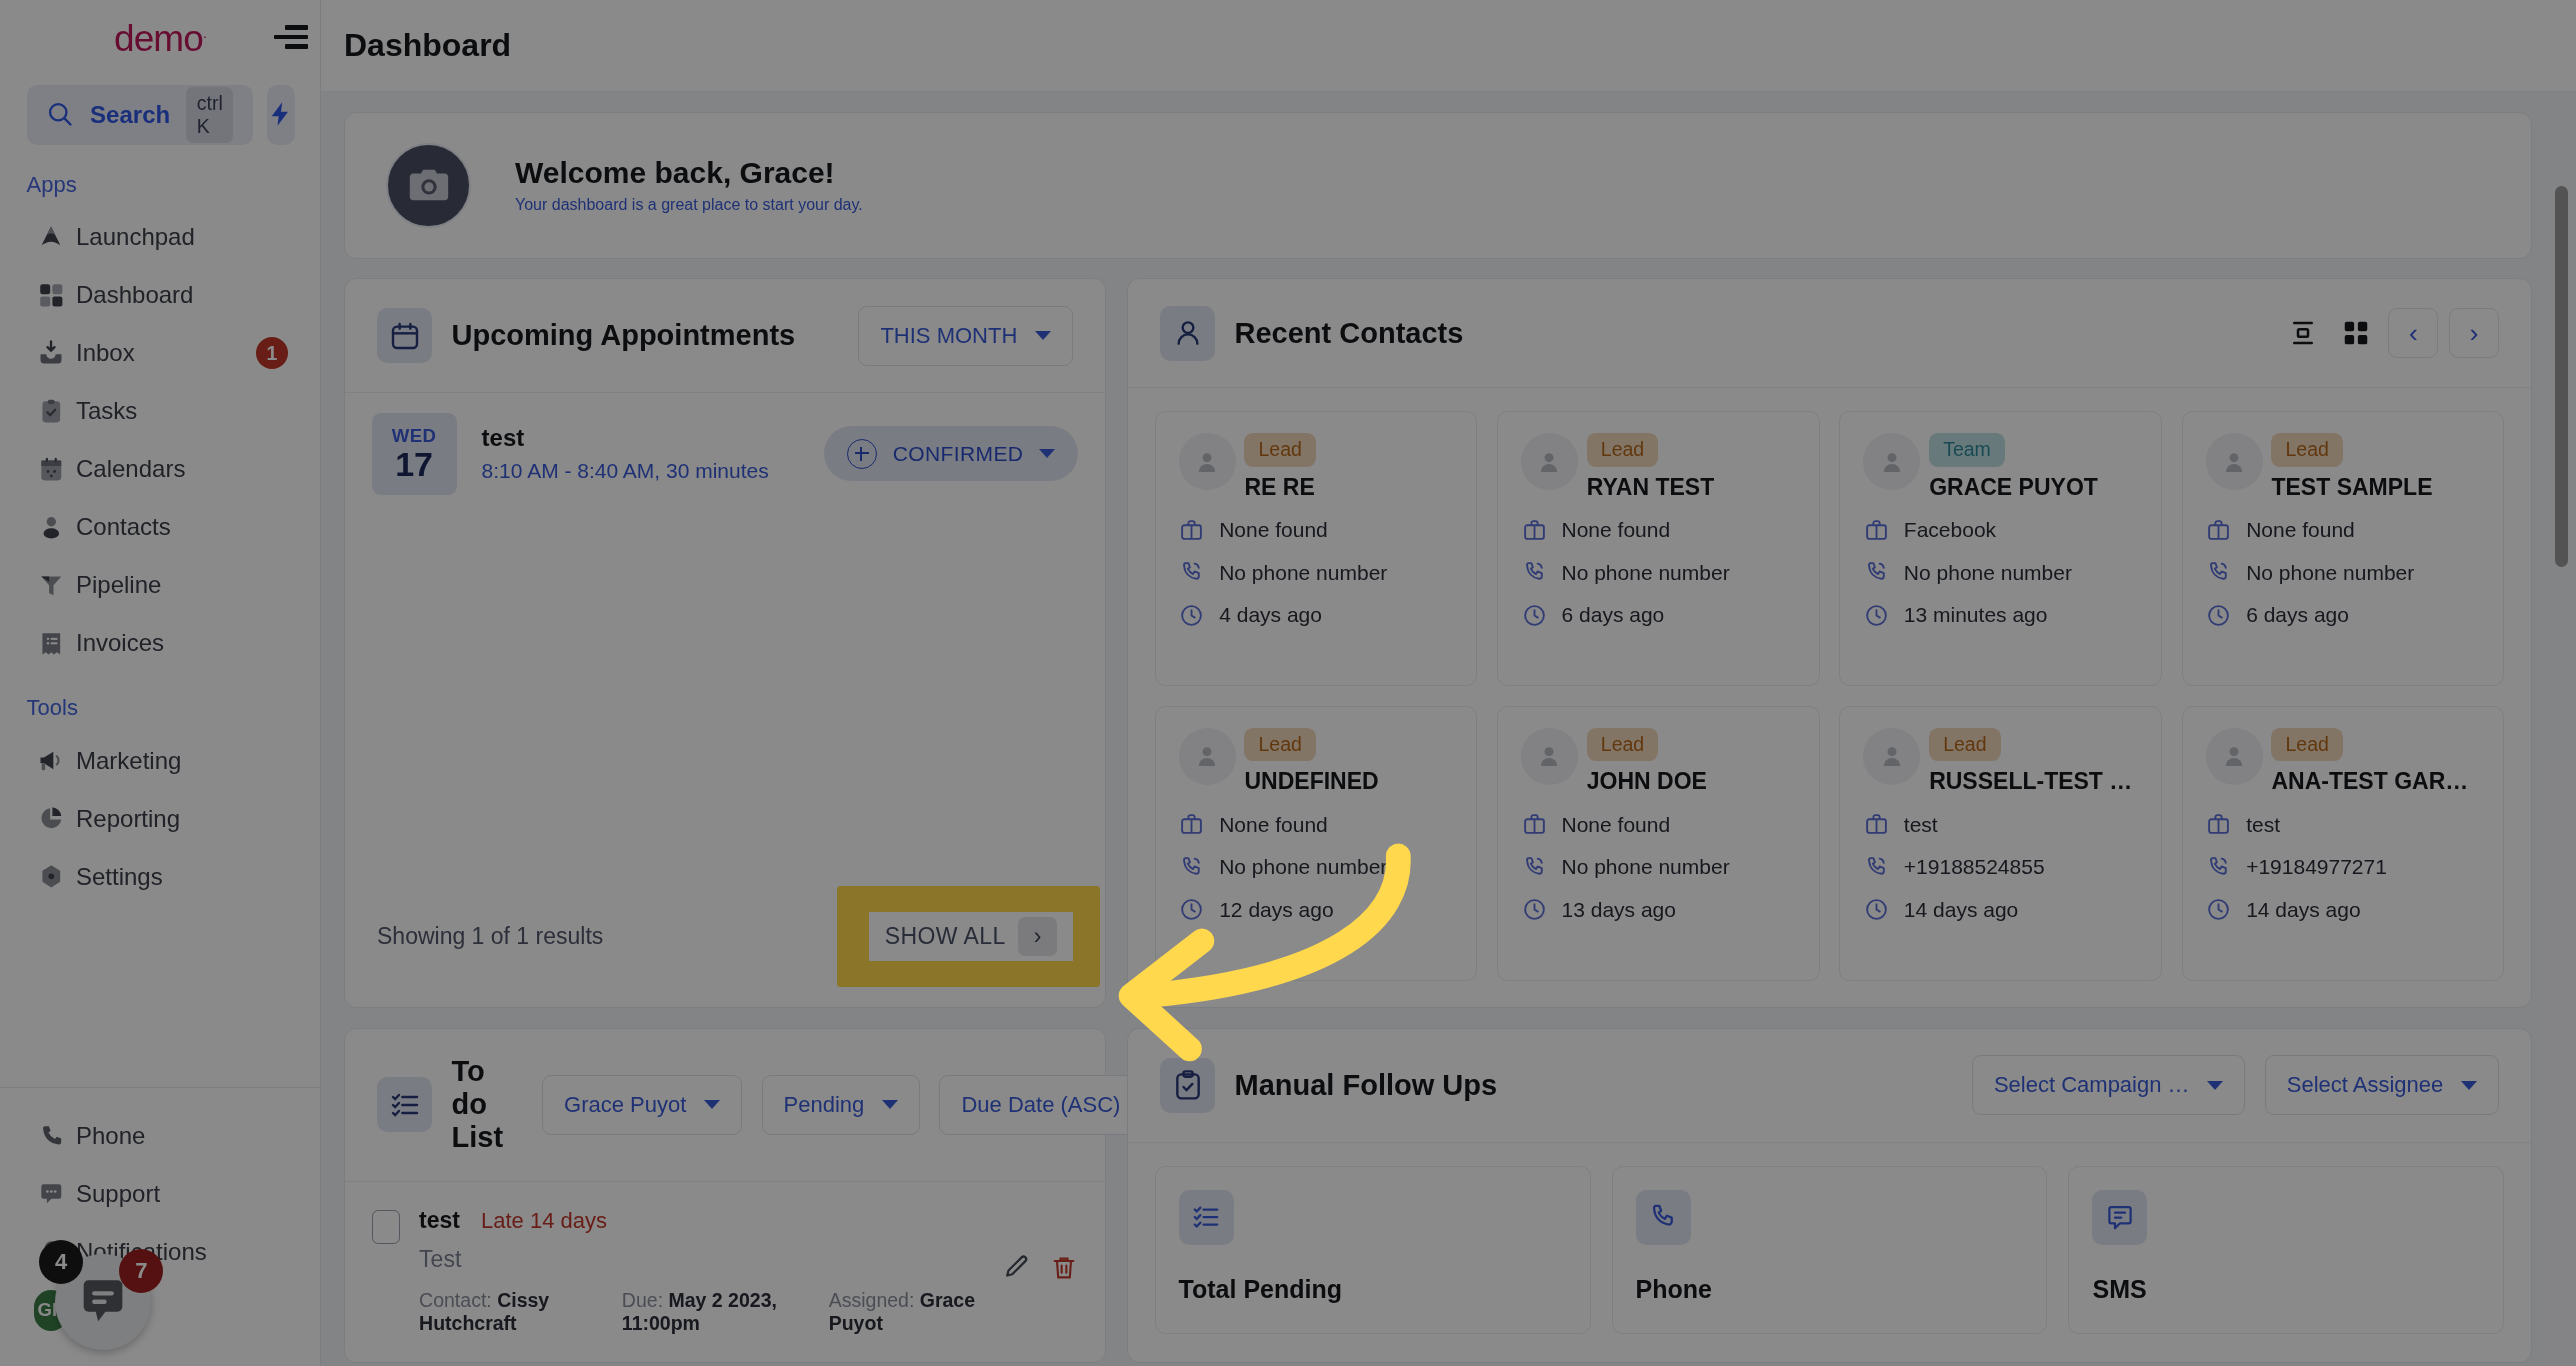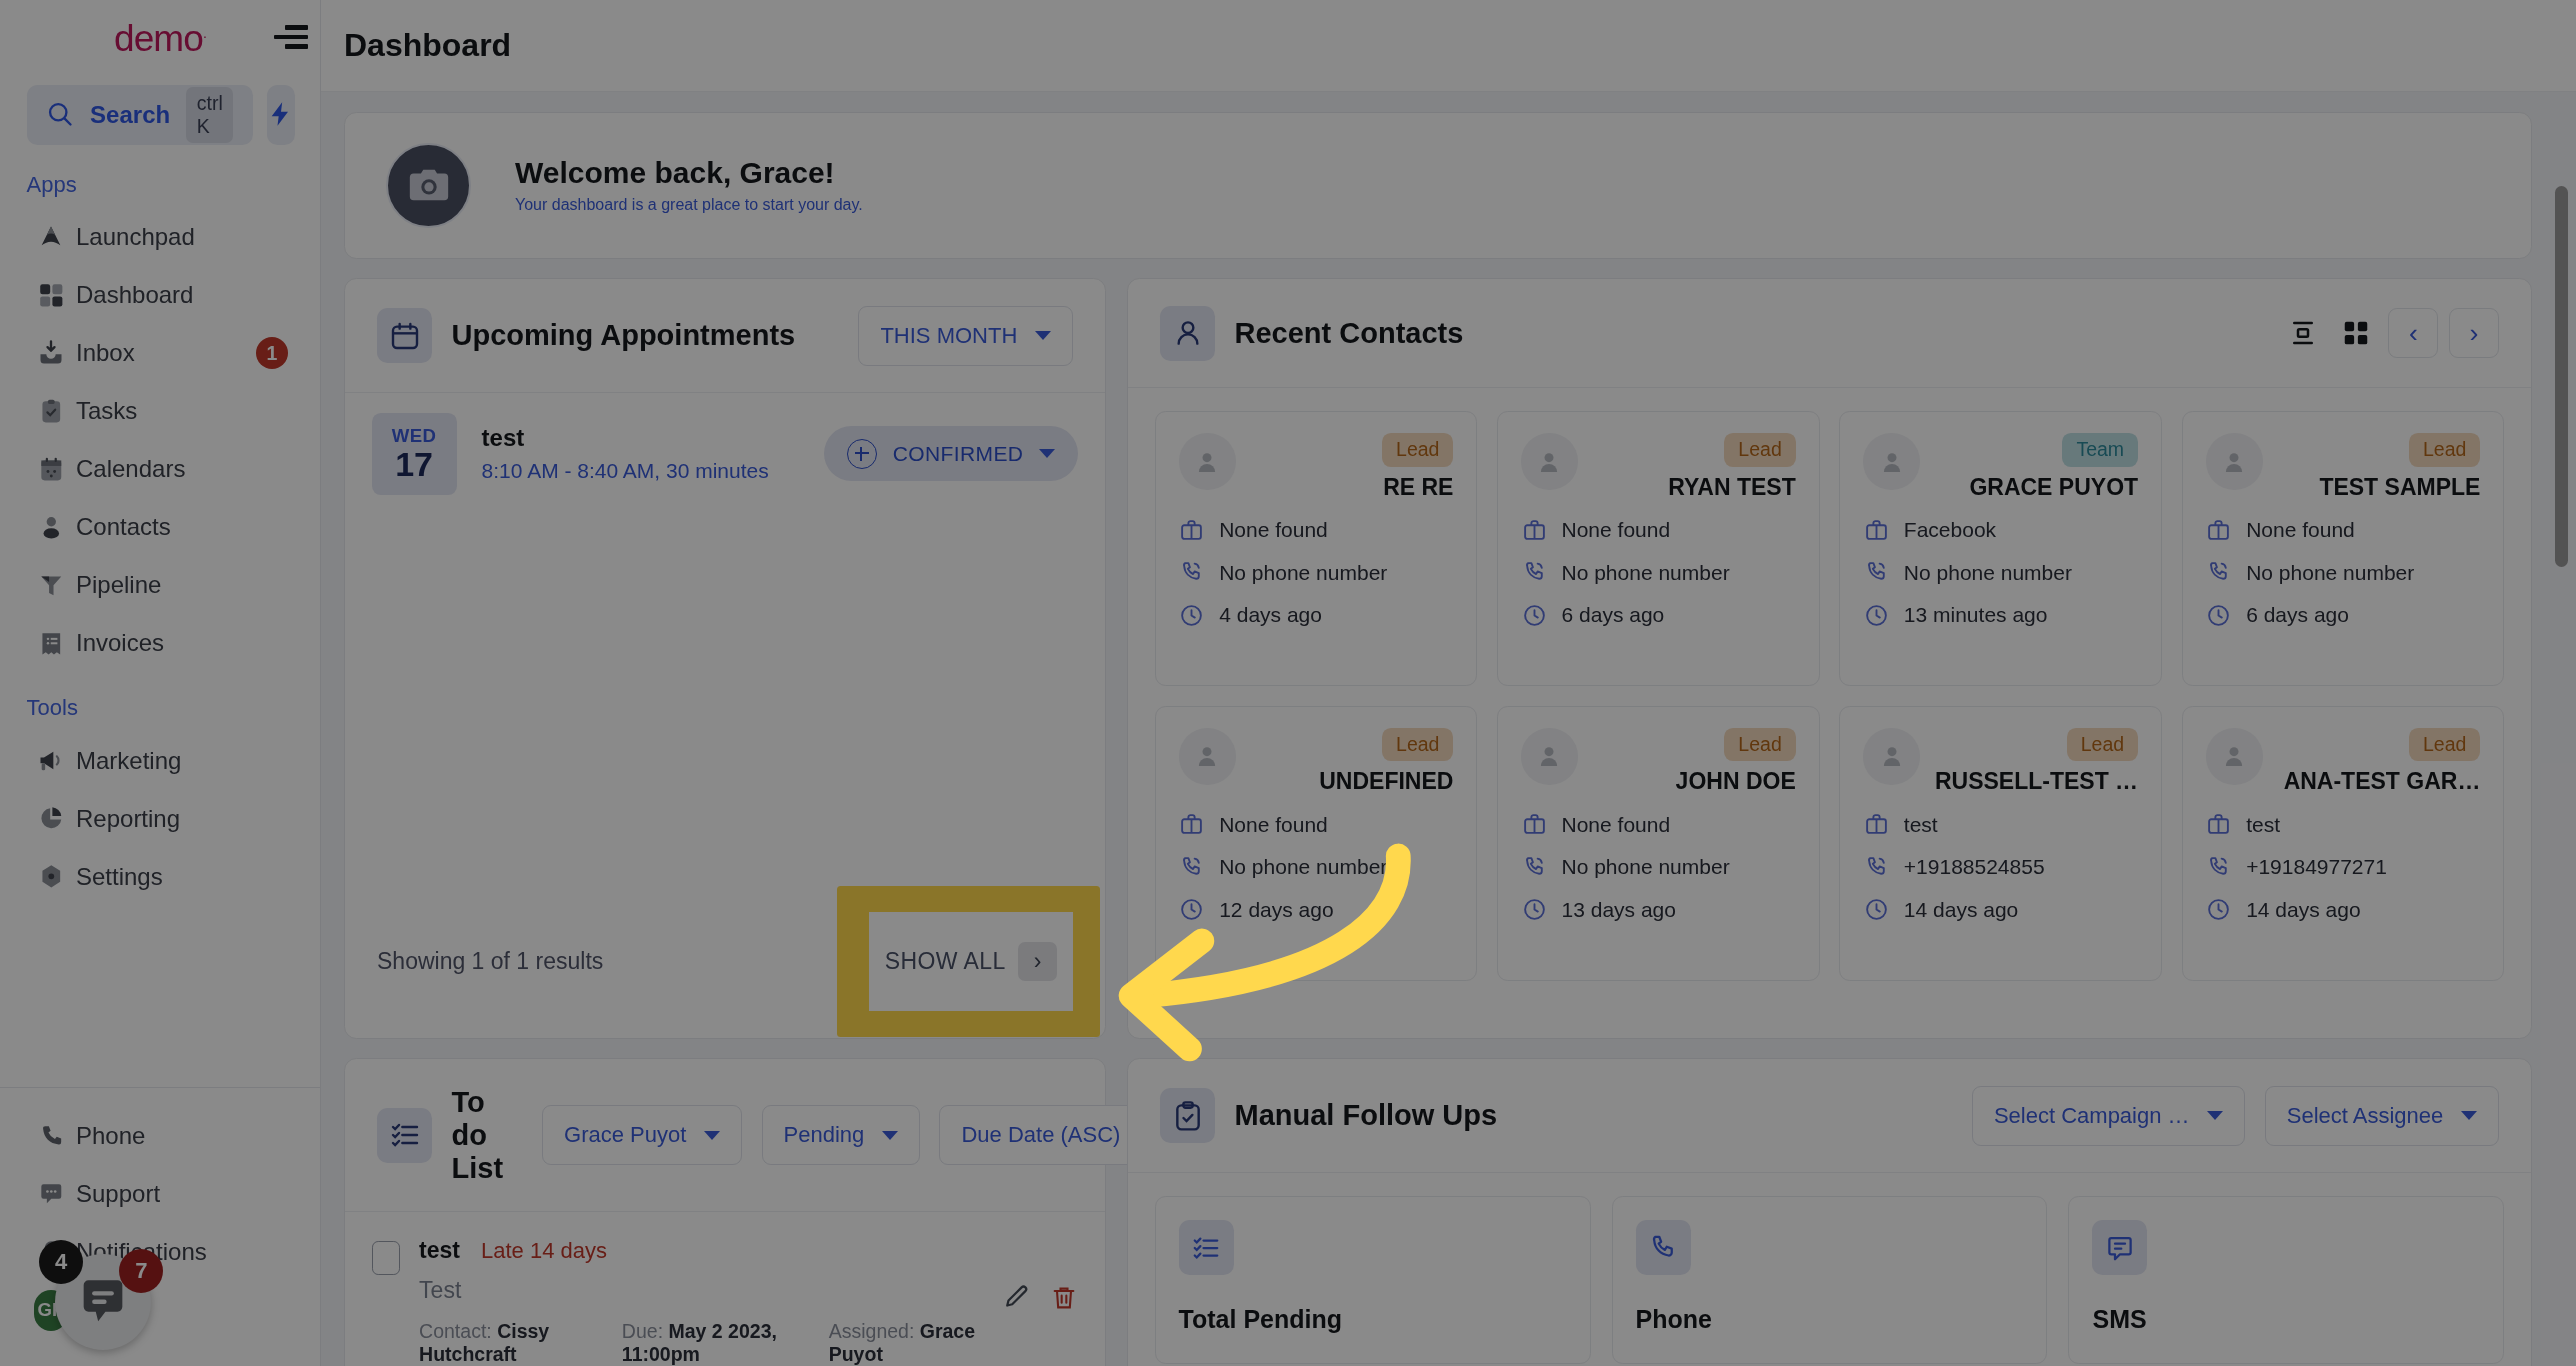--- a/index.html
+++ b/index.html
@@ -198,21 +198,21 @@
   }
   .results-text { font-size: 23px; color: #52566a; }
   .showall-wrap {
     margin-left: auto; position: relative;
   }
   .showall-highlight {
     position: absolute; left: -32px; top: -26px; right: -26.6px; bottom: -26px;
     background: #ffd84d; border-radius: 3.5px; z-index: 1;
   }
   .showall-inner {
-    position: relative; z-index: 2; background: #fff; padding: 30px 16px;
+    position: relative; z-index: 2; background: #fff; padding: 5px 16px;
     display: flex; align-items: center; gap: 12.4px;
   }
   .showall-label { font-size: 23px; color: #4a5268; letter-spacing: 0.4px; }
   .showall-arrow {
     width: 39px; height: 39px; background: #e3e4e8; border-radius: 7px;
     display: flex; align-items: center; justify-content: center;
     color: #3d4454; font-size: 23px;
   }
 
   
@@ -229,21 +229,21 @@
   }
   .contact-card {
     border: 0.9px solid #e8eaee; border-radius: 10.6px; padding: 21px 23px 25px 23px;
     min-height: 275px;
   }
   .contact-top { display: flex; align-items: flex-start; gap: 8.9px; }
   .contact-avatar {
     width: 57px; height: 57px; border-radius: 28px; background: #f0f1f4;
     display: flex; align-items: center; justify-content: center; flex: 0 0 57px;
   }
-  .contact-meta { flex: 1; display: flex; flex-direction: column; align-items: flex-end; }
+  .contact-meta { flex: 1; display: flex; flex-direction: column; align-items: flex-start; }
   .tag {
     font-size: 19.5px; border-radius: 8.9px; padding: 5.3px 14px; font-weight: 400;
   }
   .tag.lead { background: #f3d9bd; color: #b4671a; }
   .tag.team { background: #bfe0e4; color: #2d8a9b; }
   .contact-name {
     font-size: 23px; font-weight: 600; color: #16181d; margin-top: 7px;
     text-align: center; white-space: nowrap; overflow: hidden;
   }
   .contact-line {

